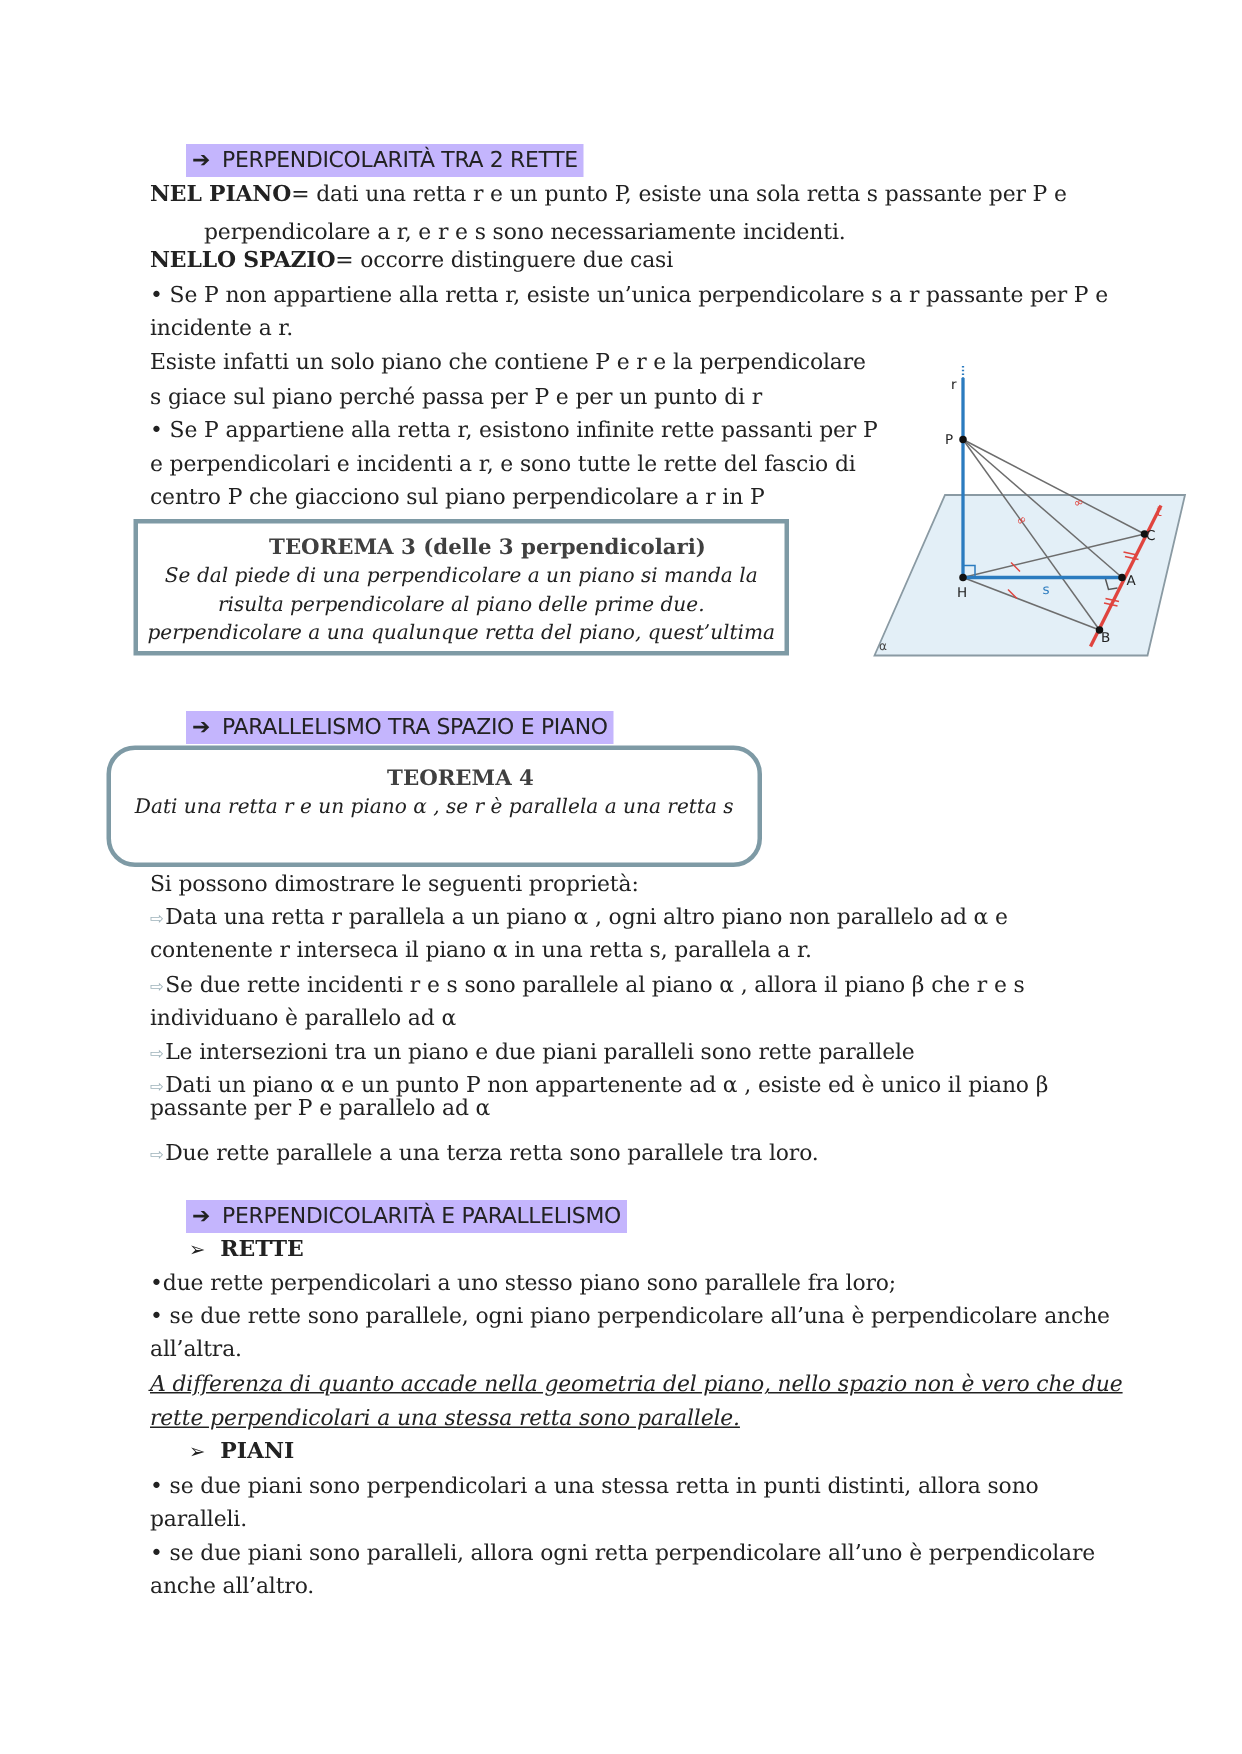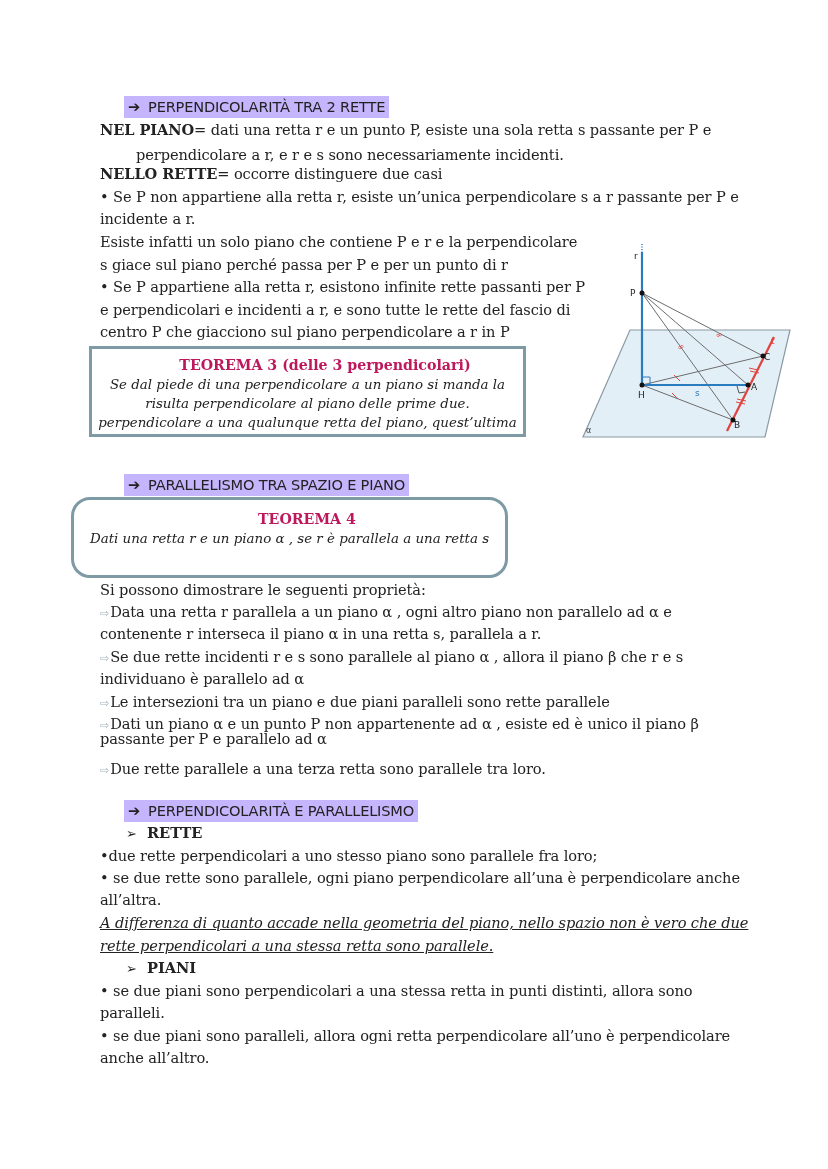--- a/index.html
+++ b/index.html
@@ -20,36 +20,36 @@
     }
     .heading .arrow { font-weight: bold; margin-right: 8px; }
     .subheading {
       position: absolute; left: 126px; font-size: 14.6px; line-height: 22px; font-weight: bold; white-space: nowrap;
     }
     .subheading .tri { font-weight: normal; margin-right: 10px; font-family: "DejaVu Sans", sans-serif; font-size: 13px; }
     .theorem-box {
       position: absolute; border: 3px solid #7e9aa5; background: #fff; box-sizing: border-box;
       text-align: center; font-family: "DejaVu Serif", "Liberation Serif", serif;
     }
-    .theorem-title { color: #be185d; font-weight: bold; font-size: 14.2px; line-height: 19px; padding-left: 35px; }
+    .theorem-title { color: #404040; font-weight: bold; font-size: 14.2px; line-height: 19px; padding-left: 35px; }
     .theorem-text { font-style: italic; font-size: 13.4px; line-height: 19px; color: #222; }
     .prop-arrow { color: #9fb3bb; font-size: 11px; font-family: "DejaVu Sans", sans-serif; margin-right: 1px; }
     .underlined { text-decoration: underline; font-style: italic; }
     #figure { position: absolute; left: 570px; top: 240px; }
   </style>
 </head>
 <body>
 
 <div class="heading" style="top:96px;">
   <span class="arrow">➔</span><span>PERPENDICOLARITÀ TRA 2 RETTE</span>
 </div>
 
 <div class="line" style="top:119px;"><b>NEL PIANO</b><span>= dati una retta r e un punto P, esiste una sola retta s passante per P e</span></div>
 <div class="line" style="top:144px;margin-left:36px;">perpendicolare a r, e r e s sono necessariamente incidenti.</div>
-<div class="line" style="top:163px;"><b>NELLO RETTE</b><span>= occorre distinguere due casi</span></div>
+<div class="line" style="top:163px;"><b>NELLO SPAZIO</b><span>= occorre distinguere due casi</span></div>
 <div class="line" style="top:186px;">• Se P non appartiene alla retta r, esiste un’unica perpendicolare s a r passante per P e</div>
 <div class="line" style="top:208px;">incidente a r.</div>
 <div class="line" style="top:231px;">Esiste infatti un solo piano che contiene P e r e la perpendicolare</div>
 <div class="line" style="top:254px;">s giace sul piano perché passa per P e per un punto di r</div>
 <div class="line" style="top:276px;">• Se P appartiene alla retta r, esistono infinite rette passanti per P</div>
 <div class="line" style="top:299px;">e perpendicolari e incidenti a r, e sono tutte le rette del fascio di</div>
 <div class="line" style="top:321px;">centro P che giacciono sul piano perpendicolare a r in P</div>
 
 <div class="theorem-box" style="left:89px; top:346px; width:437px; height:91px; padding-top:7px;">
   <div class="theorem-title">TEOREMA 3 (delle 3 perpendicolari)</div>

